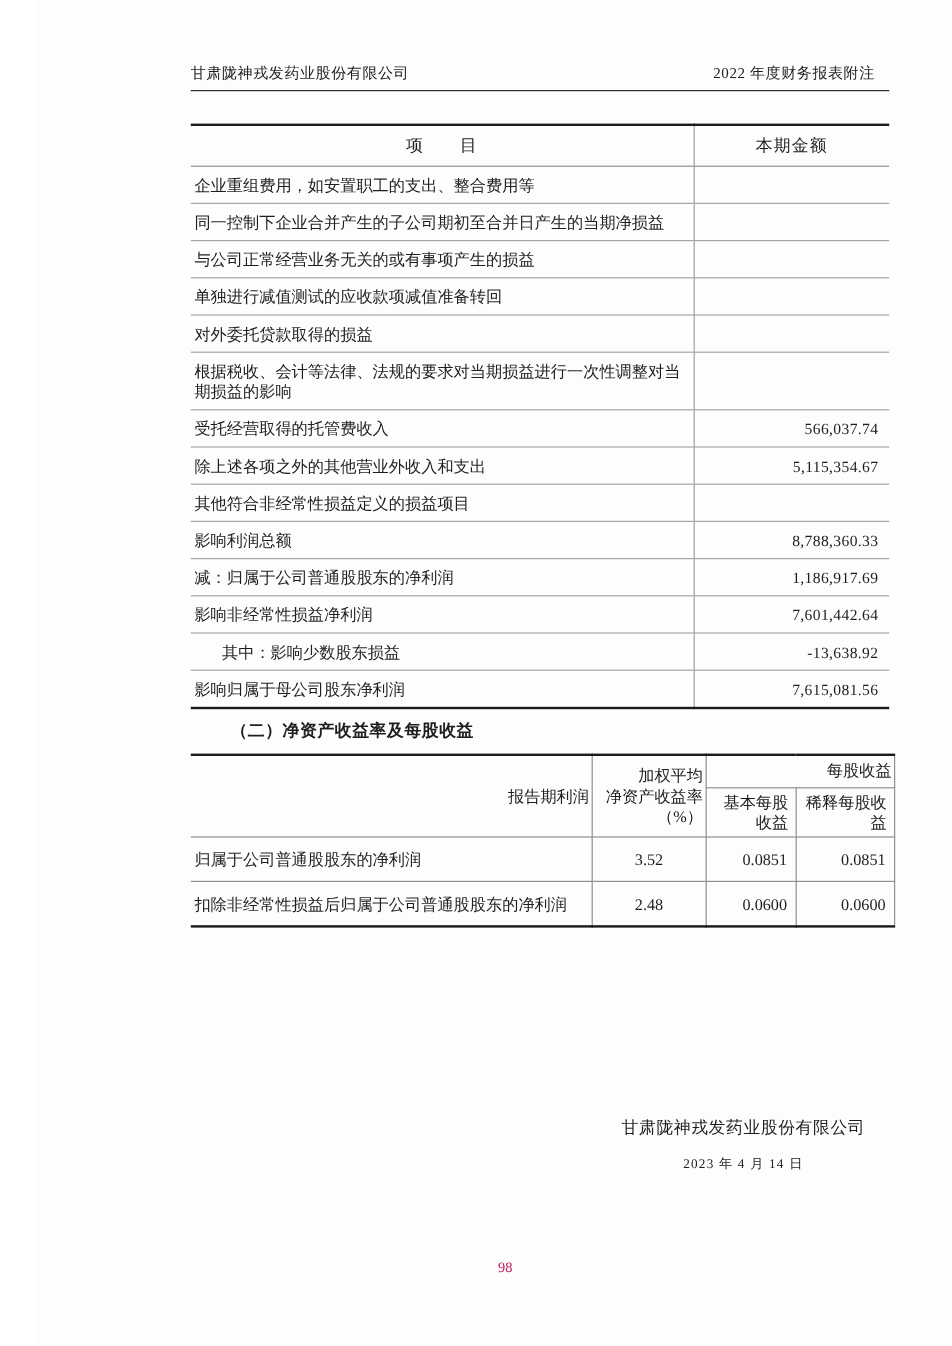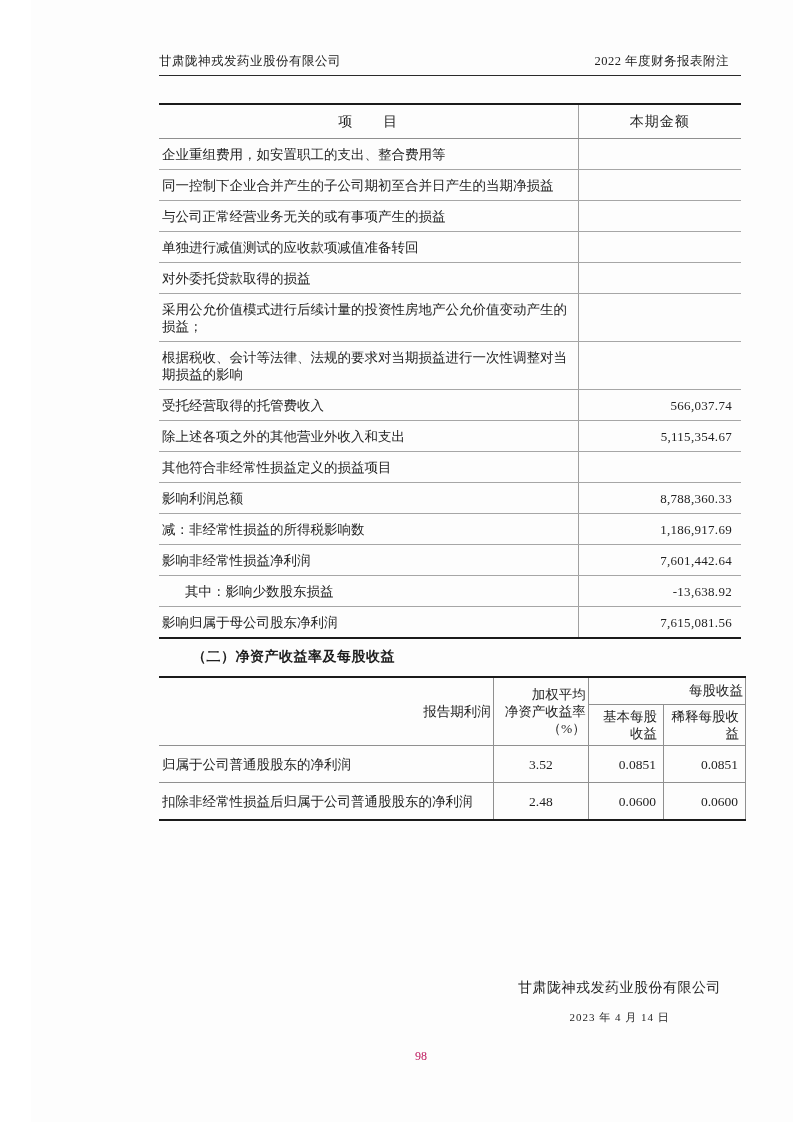--- a/index.html
+++ b/index.html
@@ -163,45 +163,41 @@
         </tr>
         <tr>
           <td class="c-item">单独进行减值测试的应收款项减值准备转回</td>
           <td class="c-amt"></td>
         </tr>
         <tr>
           <td class="c-item">对外委托贷款取得的损益</td>
           <td class="c-amt"></td>
         </tr>
         <tr>
-          <td class="c-item">采用公允价值模式进行后续计量的投资性房地产公允价值变动产生的损益；</td>
-          <td class="c-amt"></td>
-        </tr>
-        <tr>
           <td class="c-item">根据税收、会计等法律、法规的要求对当期损益进行一次性调整对当期损益的影响</td>
           <td class="c-amt"></td>
         </tr>
         <tr>
           <td class="c-item">受托经营取得的托管费收入</td>
           <td class="c-amt">566,037.74</td>
         </tr>
         <tr>
           <td class="c-item">除上述各项之外的其他营业外收入和支出</td>
           <td class="c-amt">5,115,354.67</td>
         </tr>
         <tr>
           <td class="c-item">其他符合非经常性损益定义的损益项目</td>
           <td class="c-amt"></td>
         </tr>
         <tr>
           <td class="c-item">影响利润总额</td>
           <td class="c-amt">8,788,360.33</td>
         </tr>
         <tr>
-          <td class="c-item">减：非经常性损益的所得税影响数</td>
+          <td class="c-item">减：归属于公司普通股股东的净利润</td>
           <td class="c-amt">1,186,917.69</td>
         </tr>
         <tr>
           <td class="c-item">影响非经常性损益净利润</td>
           <td class="c-amt">7,601,442.64</td>
         </tr>
         <tr>
           <td class="c-item indent">其中：影响少数股东损益</td>
           <td class="c-amt">-13,638.92</td>
         </tr>

